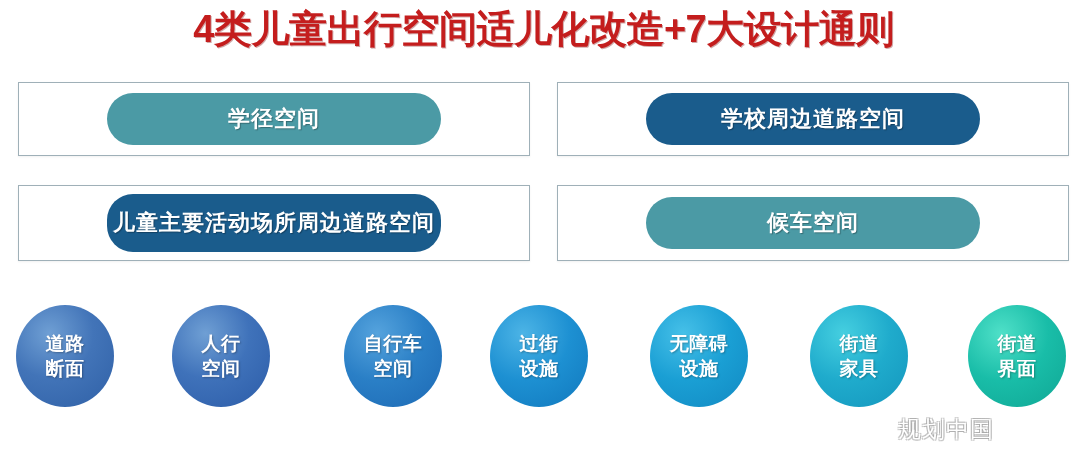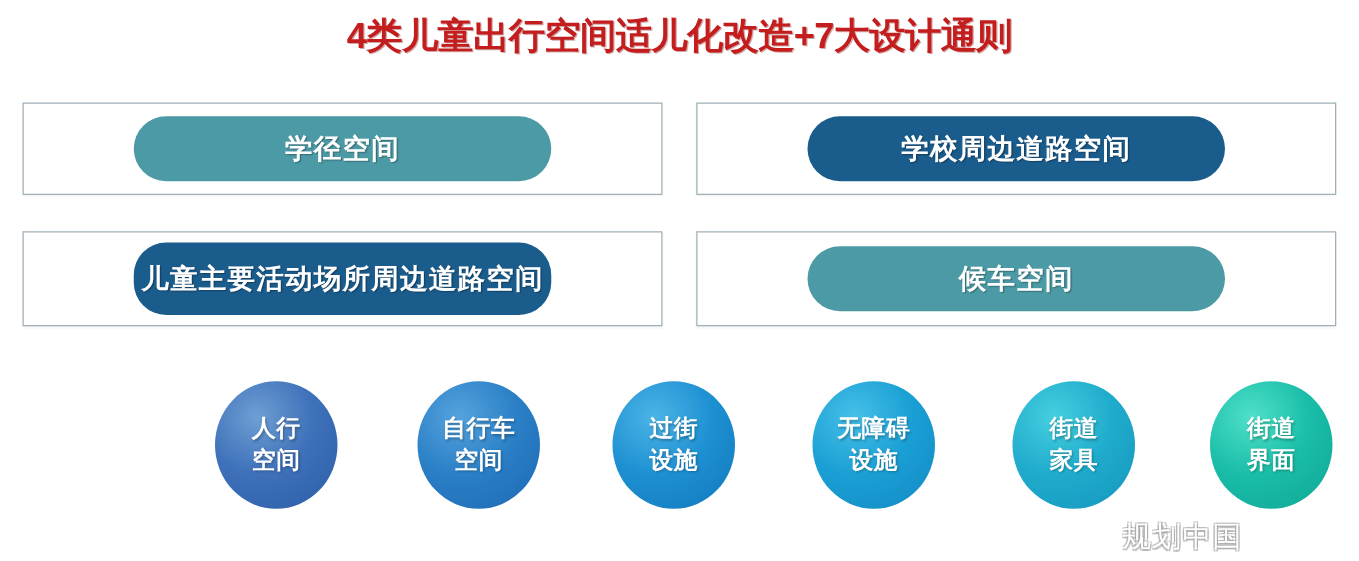--- a/index.html
+++ b/index.html
@@ -27,21 +27,21 @@
     justify-content: center;
     white-space: nowrap;
   }
   .title-black {
     font-size: 27px;
     font-weight: bold;
     color: #1a1a1a;
     letter-spacing: 0px;
   }
   .title-red {
-    font-size: 29px;
+    font-size: 38px;
     font-weight: bold;
     color: #c41d1d;
     letter-spacing: -0.5px;
     text-shadow: 1px 1px 0 rgba(120,10,10,0.35);
   }
 
   
   .box-grid {
     position: absolute;
     left: 18px;
@@ -107,21 +107,21 @@
     font-size: 19px;
     font-weight: bold;
     line-height: 25px;
     letter-spacing: 0.5px;
     text-align: center;
     text-shadow: 1px 1px 2px rgba(0,0,0,0.28);
   }
   .circle .cl { display: block; }
   .c0 { left: 16px;  background: radial-gradient(circle at 34% 28%, #6f9fd4 0%, #4274b8 45%, #2f60a6 100%); }
   .c1 { left: 172px; background: radial-gradient(circle at 34% 28%, #6f9fd4 0%, #3f72ba 45%, #2c5ca8 100%); }
-  .c2 { left: 334px; background: radial-gradient(circle at 34% 28%, #55a3dd 0%, #2a7fc6 48%, #1d69b4 100%); }
+  .c2 { left: 344px; background: radial-gradient(circle at 34% 28%, #55a3dd 0%, #2a7fc6 48%, #1d69b4 100%); }
   .c3 { left: 490px; background: radial-gradient(circle at 34% 28%, #4cb4e6 0%, #1d90d2 48%, #1178bd 100%); }
   .c4 { left: 650px; background: radial-gradient(circle at 34% 28%, #46c0e8 0%, #1a9fd4 48%, #1289c2 100%); }
   .c5 { left: 810px; background: radial-gradient(circle at 34% 28%, #45cfe0 0%, #1fabcc 48%, #1496bd 100%); }
   .c6 { left: 968px; background: radial-gradient(circle at 34% 28%, #4fe0c8 0%, #19bda8 48%, #10a694 100%); }
 
   
   .watermark {
     position: absolute;
     left: 898px;
     top: 378px;
@@ -167,20 +167,24 @@
   </div>
 
   <div class="box-frame r2c2">
     <div class="box-chip chip-teal">候车空间</div>
   </div>
 
 </div>
 
 <div class="circle-row">
 
+  <div class="circle c0">
+    <span class="cl">道路</span>
+    <span class="cl">断面</span>
+  </div>
 
   <div class="circle c1">
     <span class="cl">人行</span>
     <span class="cl">空间</span>
   </div>
 
   <div class="circle c2">
     <span class="cl">自行车</span>
     <span class="cl">空间</span>
   </div>

